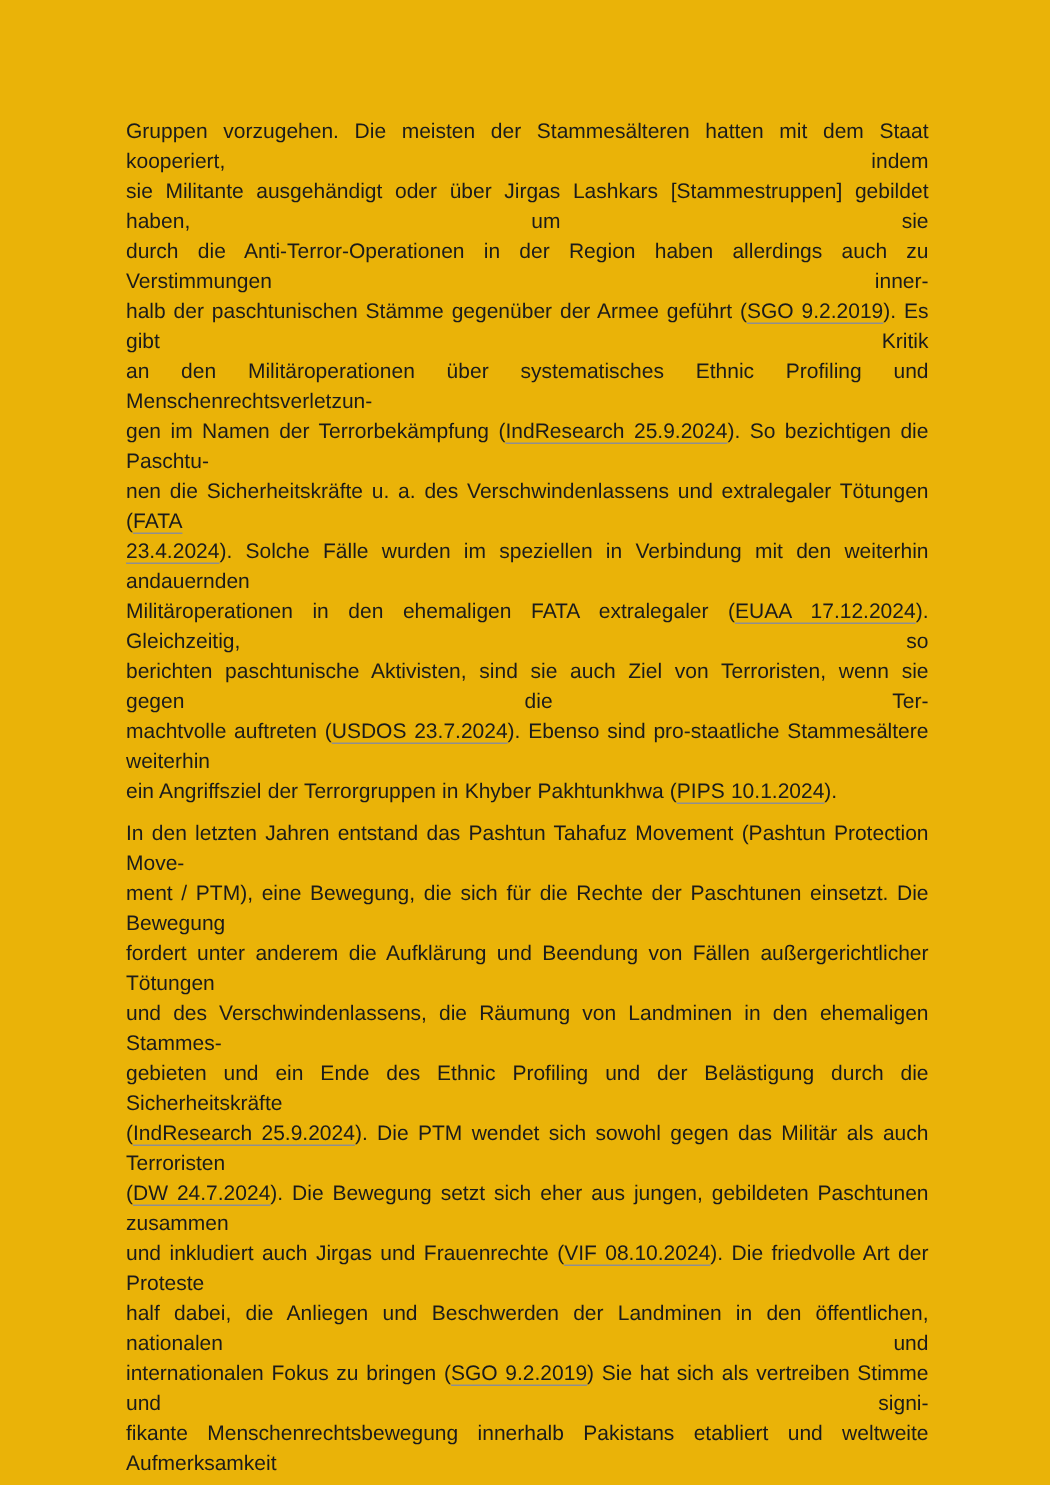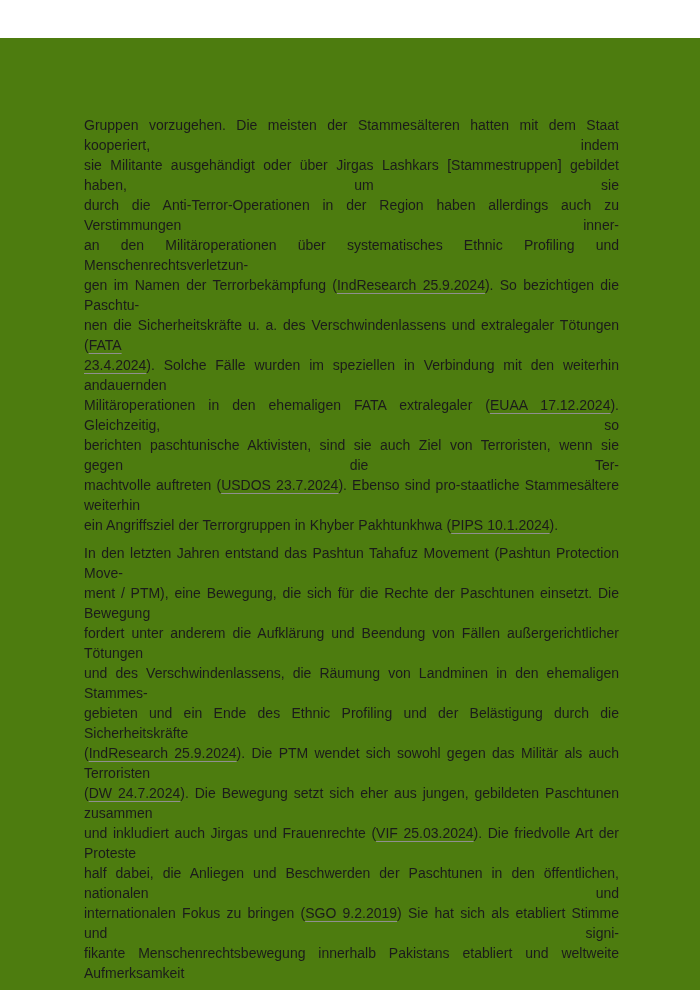--- a/index.html
+++ b/index.html
@@ -11,22 +11,21 @@
     width: 700px;
     height: 990px;
     position: relative;
     font-family: "Liberation Sans", sans-serif;
     color: #1b1b1b;
     overflow: hidden;
   }
   .page {
     position: absolute;
     inset: 0;
-    background: #4d7c0f;
-    margin-top: 38px;
+    background: #eab308;
   }
   .text-block {
     position: absolute;
     left: 84px;
     top: 77px;
     width: 535px;
   }
   .para {
     margin: 0 0 8px 0;
   }
@@ -62,36 +61,37 @@
 </style>
 </head>
 <body>
 
 <div class="page">
   <div class="text-block">
       <div class="para">
         <div class="line"><span>Gruppen vorzugehen. Die meisten der Stammesälteren hatten mit dem Staat kooperiert, indem</span></div>
         <div class="line"><span>sie Militante ausgehändigt oder über Jirgas Lashkars [Stammestruppen] gebildet haben, um sie</span></div>
         <div class="line"><span>durch die Anti-Terror-Operationen in der Region haben allerdings auch zu Verstimmungen inner-</span></div>
+        <div class="line"><span>halb der paschtunischen Stämme gegenüber der Armee geführt (</span><span class="cite">SGO 9.2.2019</span><span>). Es gibt Kritik</span></div>
         <div class="line"><span>an den Militäroperationen über systematisches Ethnic Profiling und Menschenrechtsverletzun-</span></div>
         <div class="line"><span>gen im Namen der Terrorbekämpfung (</span><span class="cite">IndResearch 25.9.2024</span><span>). So bezichtigen die Paschtu-</span></div>
         <div class="line"><span>nen die Sicherheitskräfte u. a. des Verschwindenlassens und extralegaler Tötungen (</span><span class="cite">FATA</span></div>
         <div class="line"><span class="cite">23.4.2024</span><span>). Solche Fälle wurden im speziellen in Verbindung mit den weiterhin andauernden</span></div>
         <div class="line"><span>Militäroperationen in den ehemaligen FATA extralegaler (</span><span class="cite">EUAA 17.12.2024</span><span>). Gleichzeitig, so</span></div>
         <div class="line"><span>berichten paschtunische Aktivisten, sind sie auch Ziel von Terroristen, wenn sie gegen die Ter-</span></div>
         <div class="line"><span>machtvolle auftreten (</span><span class="cite">USDOS 23.7.2024</span><span>). Ebenso sind pro-staatliche Stammesältere weiterhin</span></div>
         <div class="line last"><span>ein Angriffsziel der Terrorgruppen in Khyber Pakhtunkhwa (</span><span class="cite">PIPS 10.1.2024</span><span>).</span></div>
       </div>
       <div class="para">
         <div class="line"><span>In den letzten Jahren entstand das Pashtun Tahafuz Movement (Pashtun Protection Move-</span></div>
         <div class="line"><span>ment / PTM), eine Bewegung, die sich für die Rechte der Paschtunen einsetzt. Die Bewegung</span></div>
         <div class="line"><span>fordert unter anderem die Aufklärung und Beendung von Fällen außergerichtlicher Tötungen</span></div>
         <div class="line"><span>und des Verschwindenlassens, die Räumung von Landminen in den ehemaligen Stammes-</span></div>
         <div class="line"><span>gebieten und ein Ende des Ethnic Profiling und der Belästigung durch die Sicherheitskräfte</span></div>
         <div class="line"><span>(</span><span class="cite">IndResearch 25.9.2024</span><span>). Die PTM wendet sich sowohl gegen das Militär als auch Terroristen</span></div>
         <div class="line"><span>(</span><span class="cite">DW 24.7.2024</span><span>). Die Bewegung setzt sich eher aus jungen, gebildeten Paschtunen zusammen</span></div>
-        <div class="line"><span>und inkludiert auch Jirgas und Frauenrechte (</span><span class="cite">VIF 25.03.2024</span><span>). Die friedvolle Art der Proteste</span></div>
-        <div class="line"><span>half dabei, die Anliegen und Beschwerden der Paschtunen in den öffentlichen, nationalen und</span></div>
-        <div class="line"><span>internationalen Fokus zu bringen (</span><span class="cite">SGO 9.2.2019</span><span>) Sie hat sich als etabliert Stimme und signi-</span></div>
+        <div class="line"><span>und inkludiert auch Jirgas und Frauenrechte (</span><span class="cite">VIF 08.10.2024</span><span>). Die friedvolle Art der Proteste</span></div>
+        <div class="line"><span>half dabei, die Anliegen und Beschwerden der Landminen in den öffentlichen, nationalen und</span></div>
+        <div class="line"><span>internationalen Fokus zu bringen (</span><span class="cite">SGO 9.2.2019</span><span>) Sie hat sich als vertreiben Stimme und signi-</span></div>
         <div class="line"><span>fikante Menschenrechtsbewegung innerhalb Pakistans etabliert und weltweite Aufmerksamkeit</span></div>
       </div>
     </div>
 </div>
 
 </body></html>

